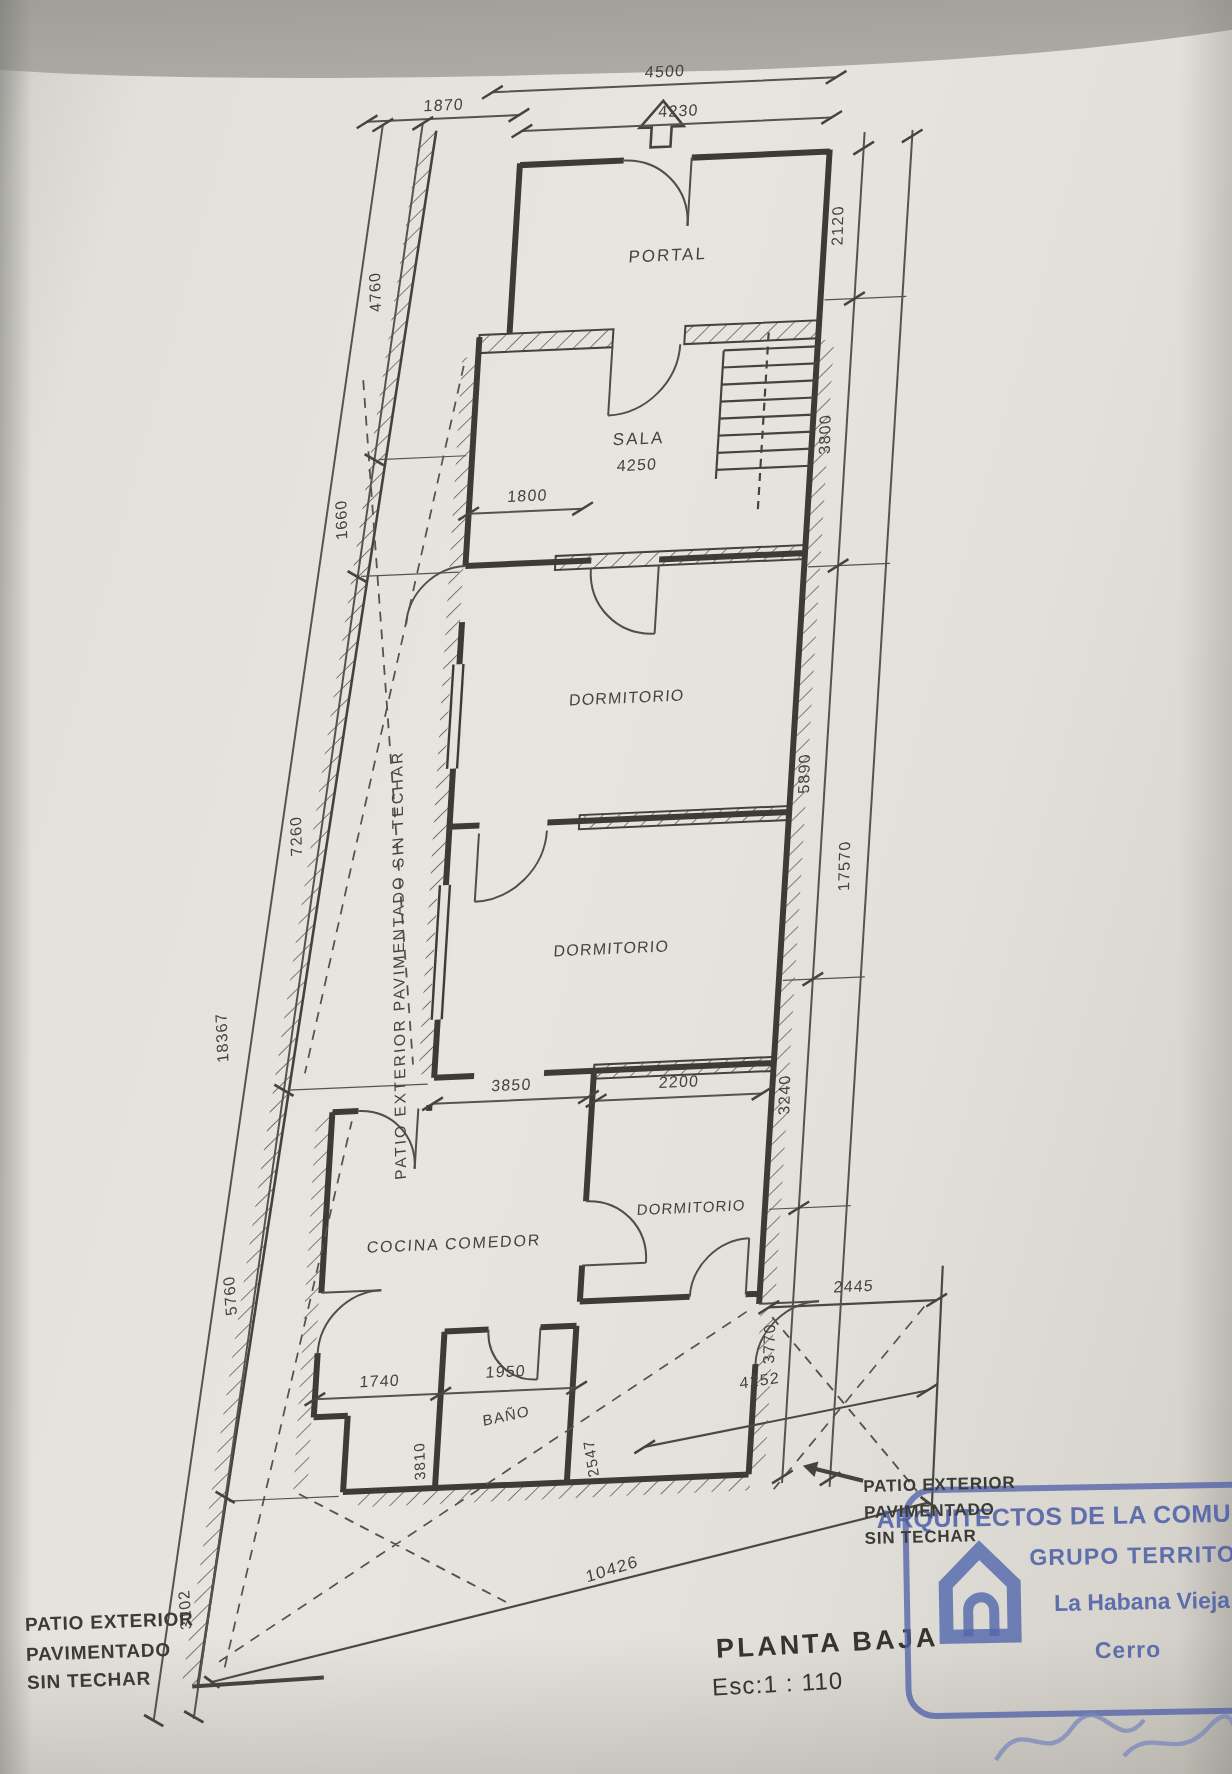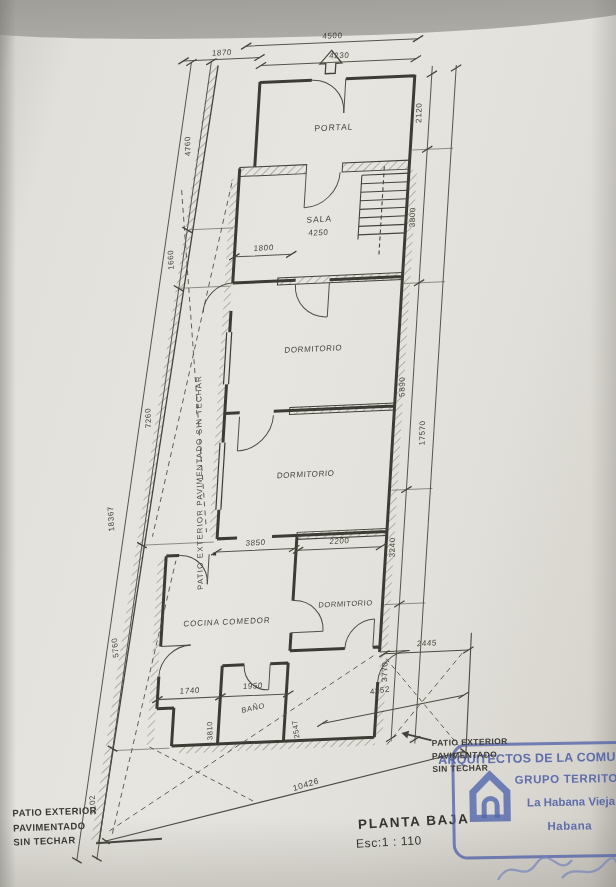--- a/index.html
+++ b/index.html
@@ -218,21 +218,21 @@
 </div>
 <div class="leader leader-bl"></div>
 
 <div class="ov planta">PLANTA BAJA</div>
 <div class="ov esc">Esc:1 : 110</div>
 
 <div class="stamp">
   <div class="line org">ARQUITECTOS DE LA COMUNIDAD</div>
   <div class="line grp">GRUPO TERRITORIAL</div>
   <div class="line city">La Habana Vieja</div>
-  <div class="line dist">Habana</div>
+  <div class="line dist">Cerro</div>
   <svg width="46" height="56" viewBox="0 0 46 56">
     <path d="M6,24 L23,7 L40,24 L40,50 L6,50 Z" fill="none" stroke="rgba(81,102,173,.8)" stroke-width="7"></path>
     <path d="M17,50 V37 A6.5,6.5 0 0 1 30,37 V50" fill="none" stroke="rgba(81,102,173,.8)" stroke-width="5"></path>
   </svg>
 </div>
 
 <div class="ov patio-block patio-right">
   <div>PATIO EXTERIOR</div>
   <div>PAVIMENTADO</div>
   <div>SIN TECHAR</div>

